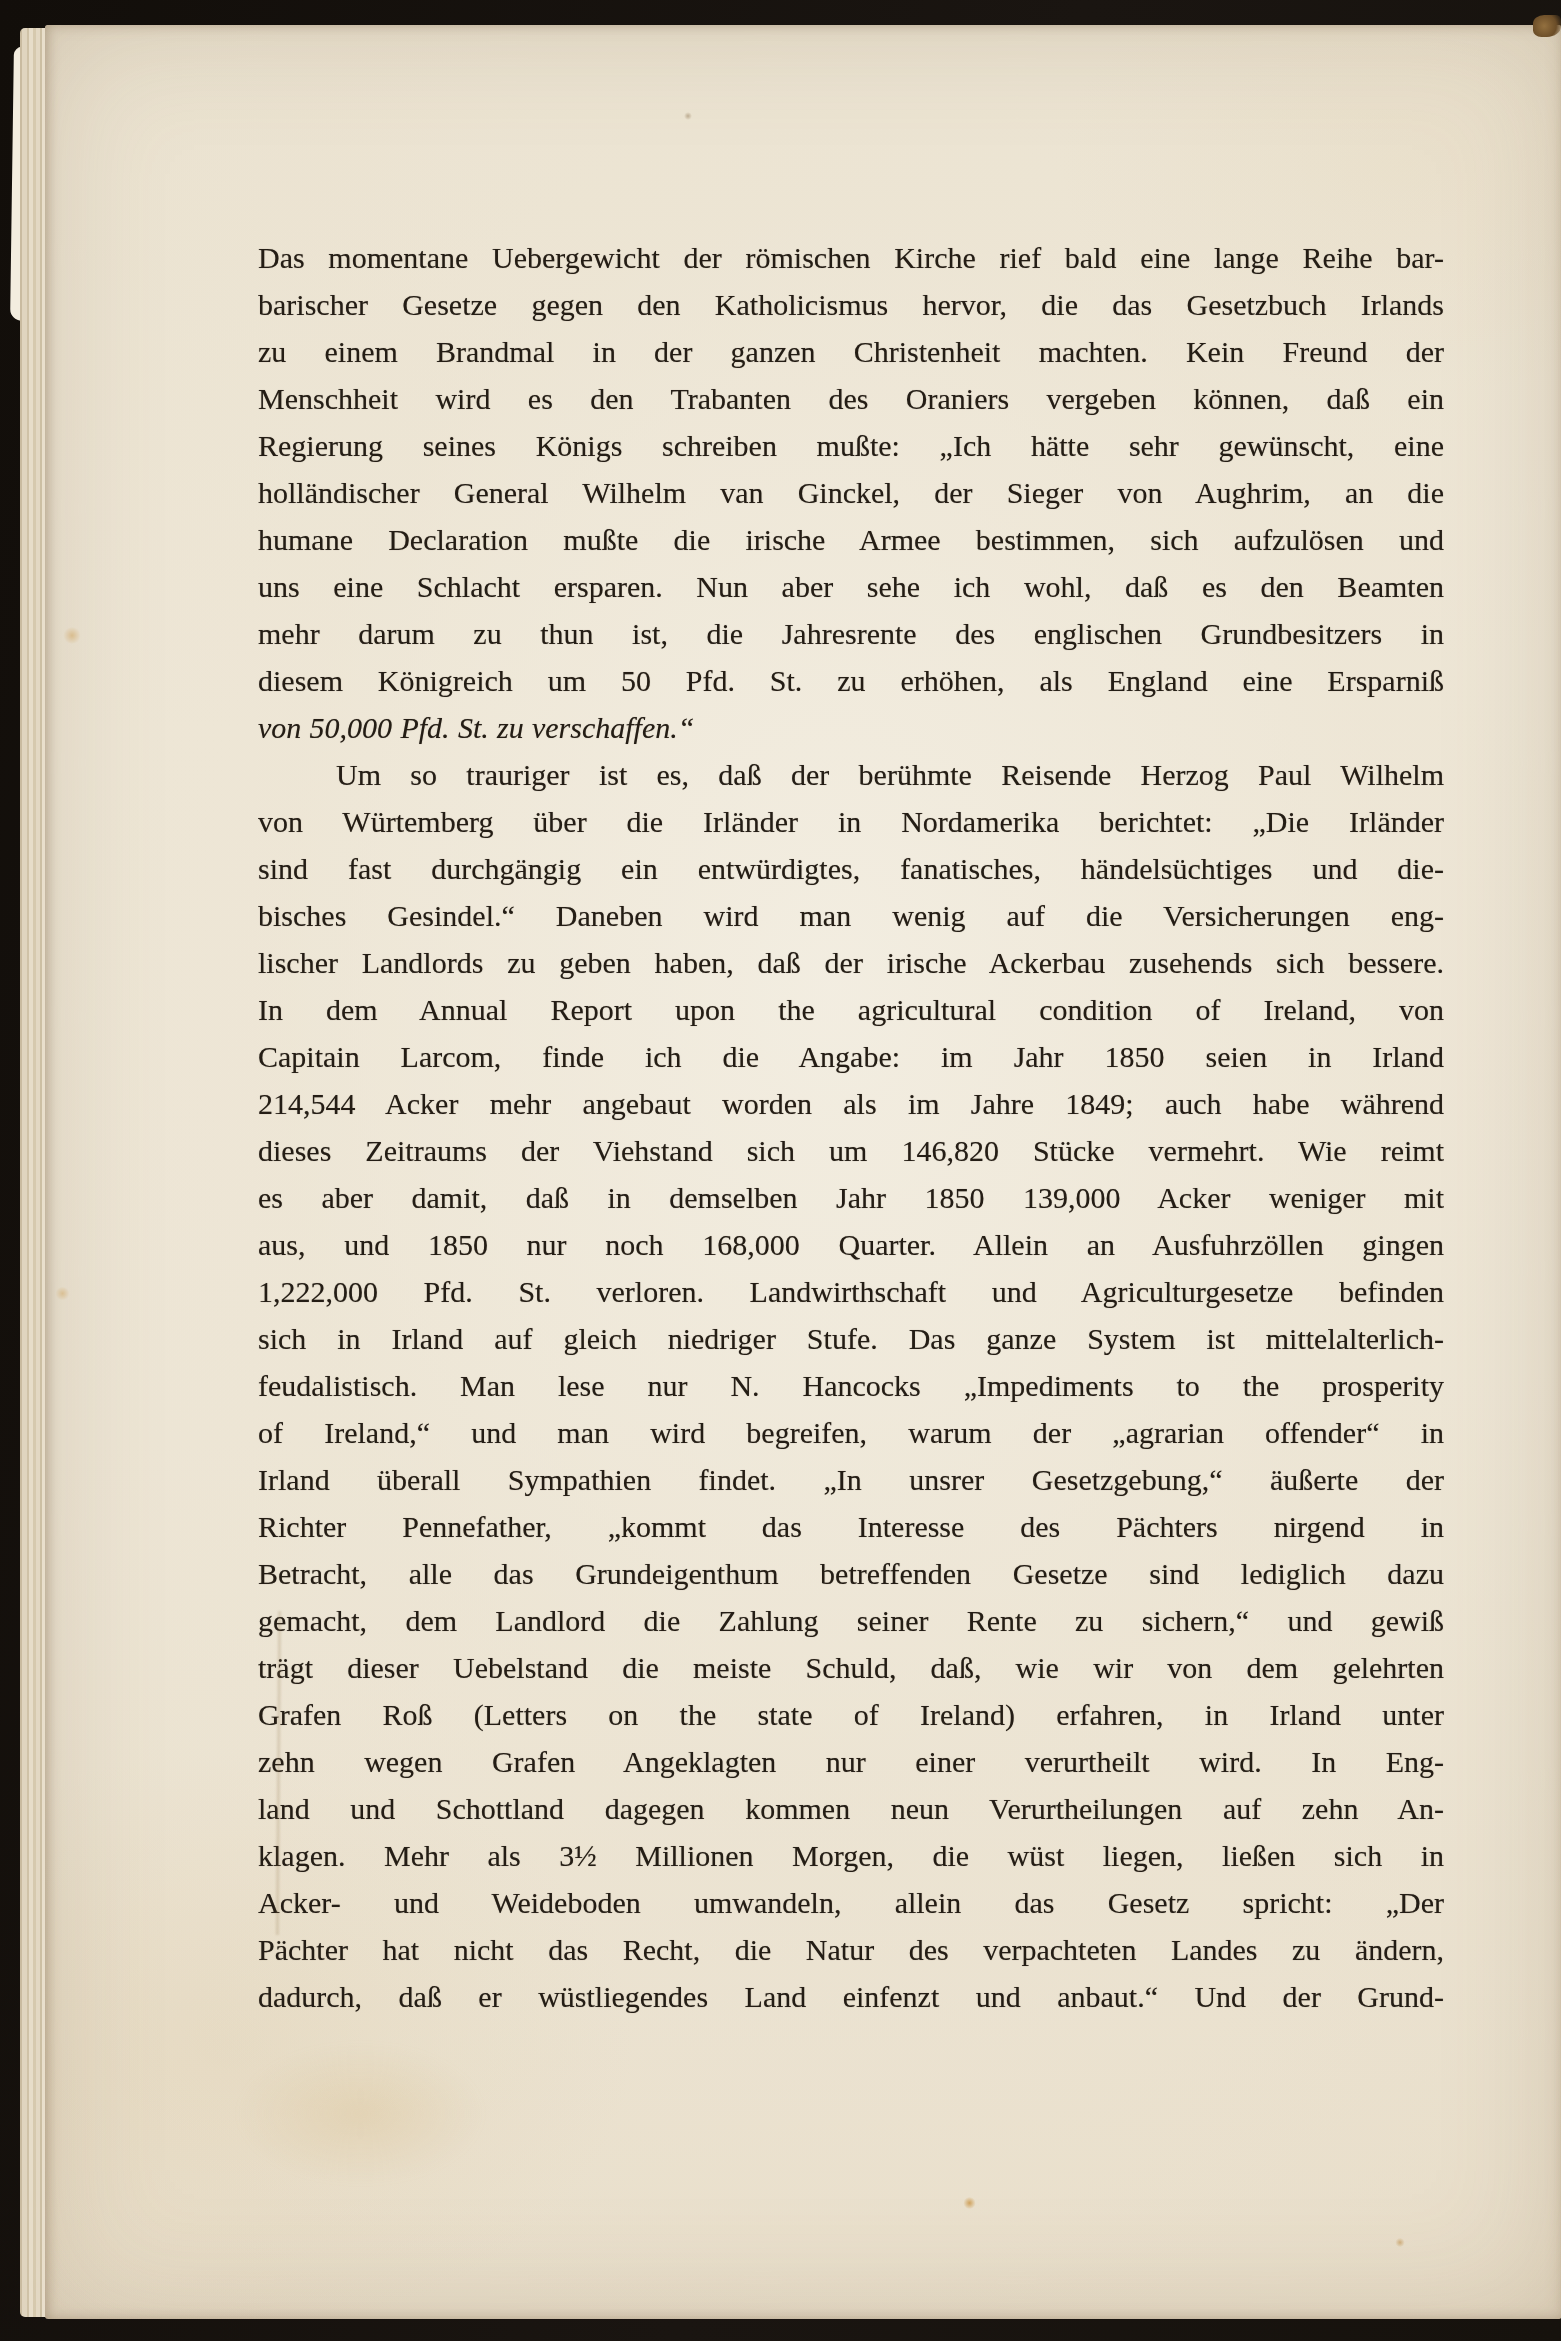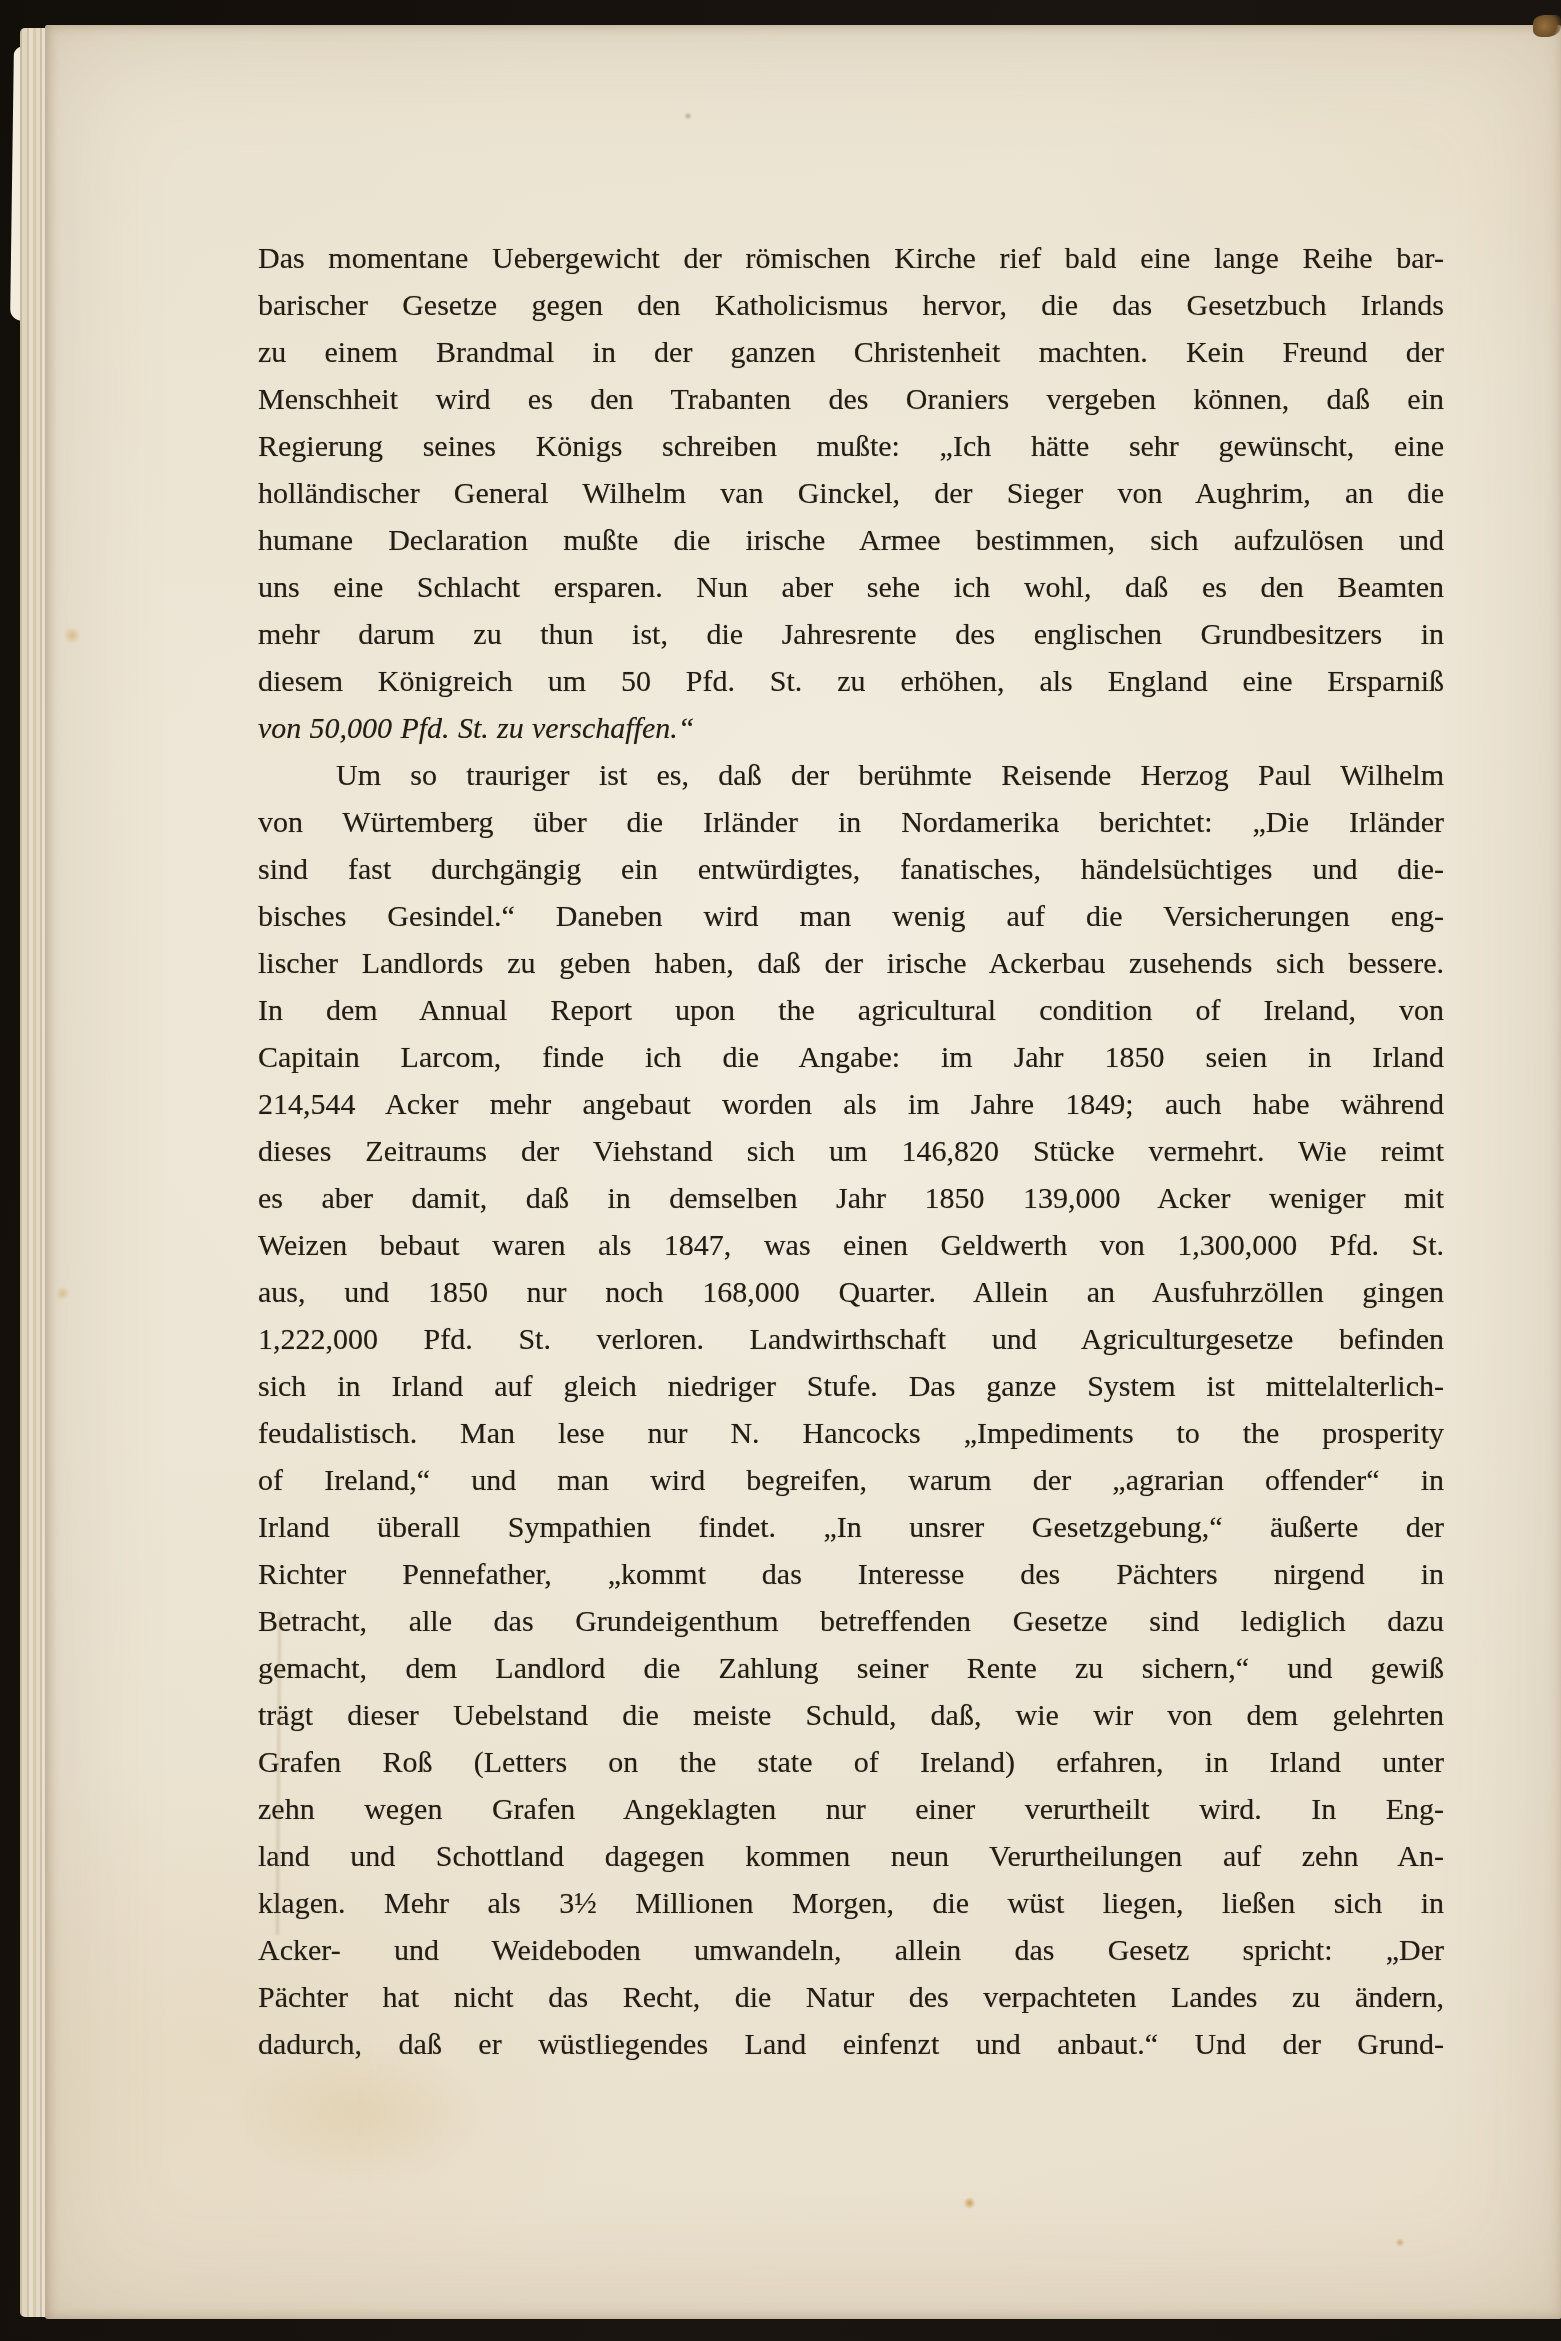--- a/index.html
+++ b/index.html
@@ -144,21 +144,20 @@
         <div class="line indent">Um so trauriger ist es, daß der berühmte Reisende Herzog Paul Wilhelm</div>
         <div class="line">von Würtemberg über die Irländer in Nordamerika berichtet: „Die Irländer</div>
         <div class="line">sind fast durchgängig ein entwürdigtes, fanatisches, händelsüchtiges und die-</div>
         <div class="line">bisches Gesindel.“  Daneben wird man wenig auf die Versicherungen eng-</div>
         <div class="line">lischer Landlords zu geben haben, daß der irische Ackerbau zusehends sich bessere.</div>
         <div class="line">In dem Annual Report upon the agricultural condition of Ireland, von</div>
         <div class="line">Capitain Larcom, finde ich die Angabe: im Jahr 1850 seien in Irland</div>
         <div class="line">214,544 Acker mehr angebaut worden als im Jahre 1849; auch habe während</div>
         <div class="line">dieses Zeitraums der Viehstand sich um 146,820 Stücke vermehrt.  Wie reimt</div>
         <div class="line">es aber damit, daß in demselben Jahr 1850 139,000 Acker weniger mit</div>
-        <div class="line">Weizen bebaut waren als 1847, was einen Geldwerth von 1,300,000 Pfd. St.</div>
         <div class="line">aus, und 1850 nur noch 168,000 Quarter.  Allein an Ausfuhrzöllen gingen</div>
         <div class="line">1,222,000 Pfd. St. verloren.  Landwirthschaft und Agriculturgesetze befinden</div>
         <div class="line">sich in Irland auf gleich niedriger Stufe. Das ganze System ist mittelalterlich-</div>
         <div class="line">feudalistisch.  Man lese nur N. Hancocks „Impediments to the prosperity</div>
         <div class="line">of Ireland,“ und man wird begreifen, warum der „agrarian offender“ in</div>
         <div class="line">Irland überall Sympathien findet.  „In unsrer Gesetzgebung,“ äußerte der</div>
         <div class="line">Richter Pennefather, „kommt das Interesse des Pächters nirgend in</div>
         <div class="line">Betracht, alle das Grundeigenthum betreffenden Gesetze sind lediglich dazu</div>
         <div class="line">gemacht, dem Landlord die Zahlung seiner Rente zu sichern,“ und gewiß</div>
         <div class="line">trägt dieser Uebelstand die meiste Schuld, daß, wie wir von dem gelehrten</div>

